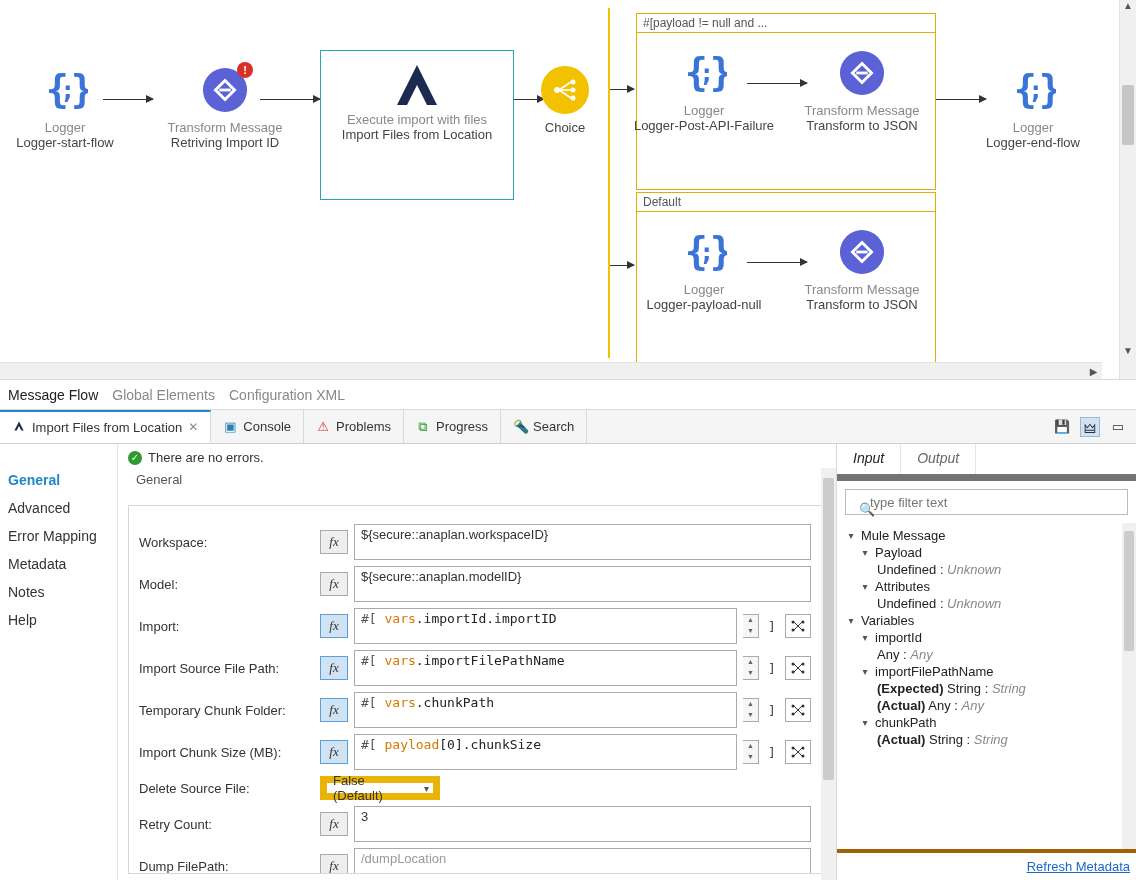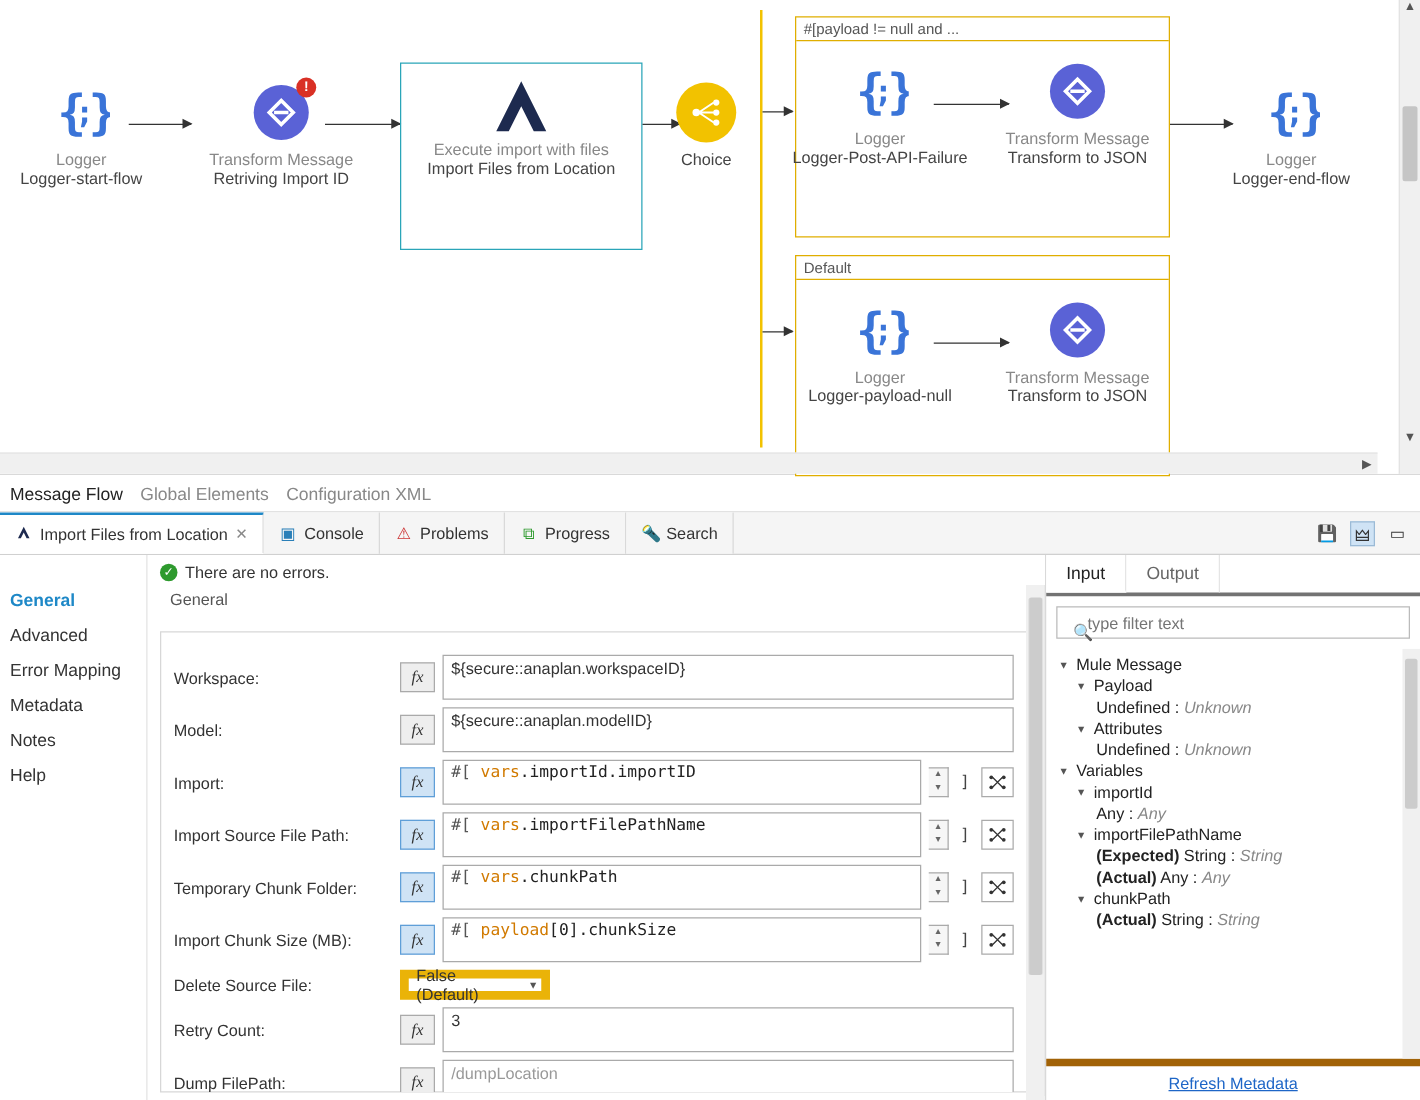--- a/index.html
+++ b/index.html
@@ -185,40 +185,40 @@
     position:relative; font-size:13px; display:flex; align-items:center;
   }
   .select::after{content:'▾'; position:absolute; right:4px; color:#555; font-size:10px;}
   .props-form-wrap .vscroll {
     position:absolute; right:0; top:24px; bottom:0; width:15px; background:#f0f0f0;
   }
   .props-form-wrap .vscroll .thumb{position:absolute; top:10px; bottom:100px; left:2px; right:2px; background:#ccc; border-radius:2px;}
 
   
   .io-panel { width:300px; border-left:1px solid #d9d9d9; display:flex; flex-direction:column;}
-  .io-tabs{ display:flex; border-bottom:3px solid #737373; }
+  .io-tabs{ display:flex; border-bottom:7px solid #737373;font-style:italic; }
   .io-tab{ padding:6px 16px; font-size:14px; color:#666; cursor:pointer; border-right:1px solid #e5e5e5; }
   .io-tab.active{ color:#222; border-bottom:2px solid #fff; background:#fff;}
   .io-search{ margin:8px; }
   .io-search input{
     width:100%; height:26px; border:1px solid #bbb; padding:2px 6px 2px 24px;
     font-size:13px;
   }
   .io-search { position:relative; }
   .io-search .mag{ position:absolute; left:14px; top:13px; color:#888; font-size:13px;}
   .io-tree{ flex:1; overflow:auto; padding:4px 6px 4px 8px; position:relative;}
   .tree-row{ display:flex; align-items:center; gap:4px; padding:1px 0; font-size:13px;}
   .caret{ width:12px; color:#555; font-size:10px; cursor:pointer; text-align:center;}
   .ind1{padding-left:14px;} .ind2{padding-left:32px;}
   .t-label{color:#222;}
   .t-type{color:#888; font-style:italic;}
   .t-bold{font-weight:600;}
   .io-tree .vscroll{position:absolute; right:0; top:0; bottom:0; width:14px; background:#f0f0f0;}
   .io-tree .vscroll .thumb{position:absolute; top:8px; height:120px; left:2px; right:2px; background:#ccc; border-radius:2px;}
-  .refresh-link{ text-align:center; padding:6px; border-top:6px solid #a16207;}
+  .refresh-link{ text-align:right; padding:6px; border-top:4px solid #a16207;}
   .refresh-link a{ color:#1e66c7; text-decoration:underline; font-size:13px; cursor:pointer;}
 </style>
 </head>
 <body>
 
 <div class="canvas-wrap">
   <div class="canvas">
 
     <div class="flow-node" style="left:-10px; top:66px;">
       <div class="icon-circle icon-logger">
@@ -298,21 +298,21 @@
                 <path d="M14 24 L24 14 L34 24 L24 34 Z" fill="none" stroke="#fff" stroke-width="3"></path>
                 <path d="M18 24 L30 24" stroke="#fff" stroke-width="3"></path>
               </svg>
           </div>
           <div class="node-type">Transform Message</div>
           <div class="node-name">Transform to JSON</div>
         </div>
       </div>
     </div>
 
-    <div class="choice-branch" style="left:636px; top:204px; width:300px;">
+    <div class="choice-branch" style="left:636px; top:192px; width:300px;">
       <div class="branch-label">Default</div>
       <div class="branch-body">
         <div class="flow-node" style="left:-8px; top:16px; width:150px;">
           <div class="icon-circle icon-logger">
             <svg viewBox="0 0 48 48">
                 <text x="4" y="38" font-size="40" font-weight="700" fill="#3a74d8" font-family="Consolas,monospace">{</text>
                 <text x="19" y="33" font-size="26" font-weight="700" fill="#3a74d8" font-family="Consolas,monospace">;</text>
                 <text x="30" y="38" font-size="40" font-weight="700" fill="#3a74d8" font-family="Consolas,monospace">}</text>
               </svg>
           </div>

